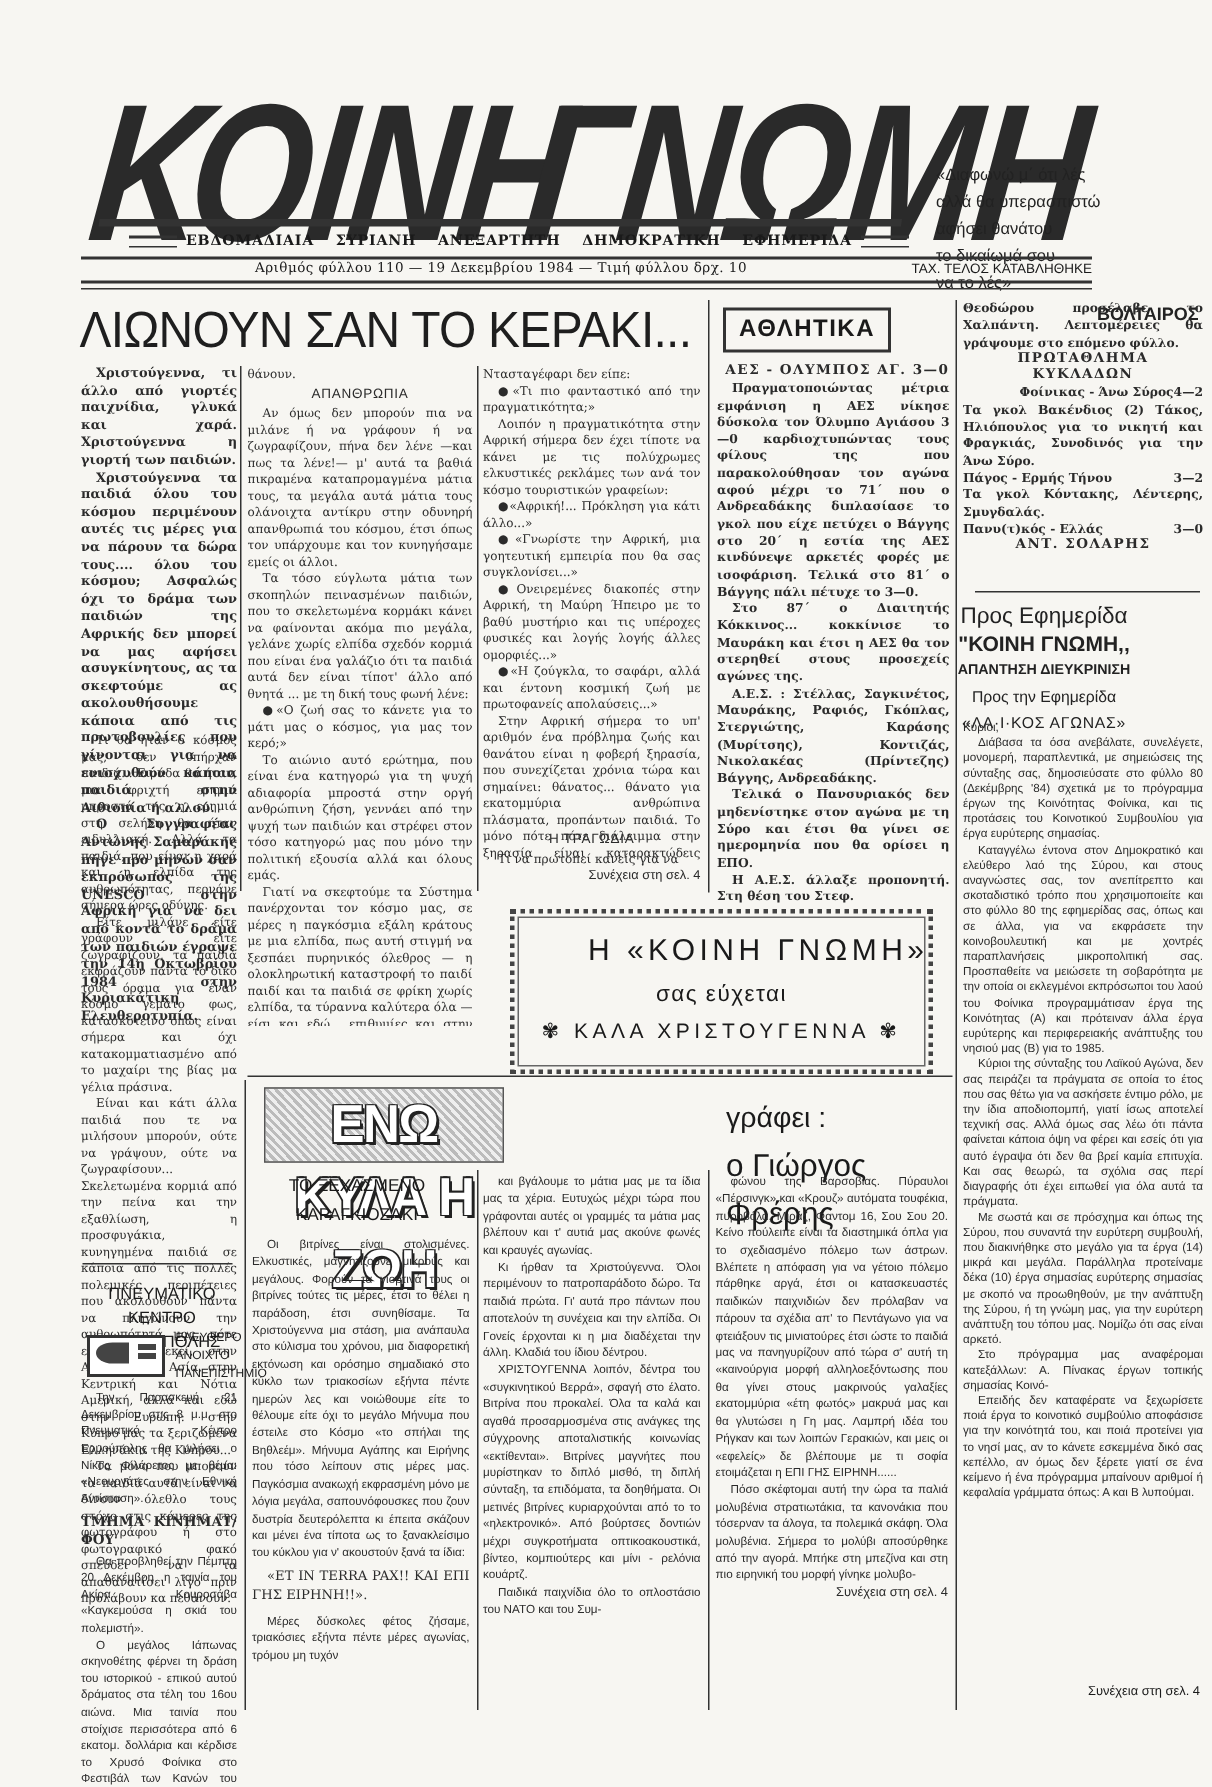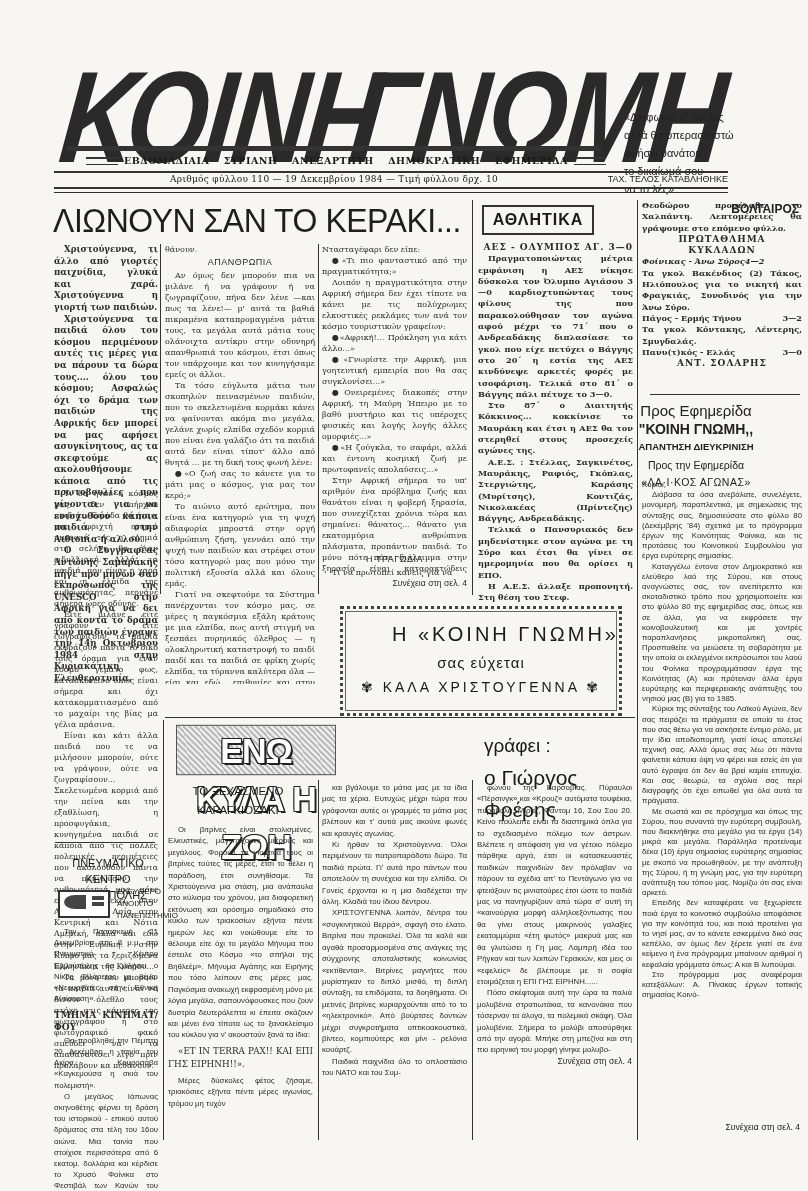--- a/index.html
+++ b/index.html
@@ -128,21 +128,21 @@
   <p>Στο 87΄ ο Διαιτητής Κόκκινος... κοκκίνισε το Μαυράκη και έτσι η ΑΕΣ θα τον στερηθεί στους προσεχείς αγώνες της.</p>
   <p>Α.Ε.Σ. : Στέλλας, Σαγκινέτος, Μαυράκης, Ραφιός, Γκόπλας, Στεργιώτης, Καράσης (Μυρίτσης), Κοντιζάς, Νικολακέας (Πρίντεζης) Βάγγης, Ανδρεαδάκης.</p>
   <p>Τελικά ο Πανσυριακός δεν μηδενίστηκε στον αγώνα με τη Σύρο και έτσι θα γίνει σε ημερομηνία που θα ορίσει η ΕΠΟ.</p>
   <p>Η Α.Ε.Σ. άλλαξε προπονητή. Στη θέση του Στεφ.</p>
 </div>
 
 <div class="abs col bold" style="left:642px;top:200px;width:160px;font-size:8.2px;line-height:11.3px;">
   <p style="text-indent:0">Θεοδώρου προσέλαβε το Χαλπάντη. Λεπτομέρειες θα γράψουμε στο επόμενο φύλλο.</p>
   <div class="sec-title">ΠΡΩΤΑΘΛΗΜΑ</div>
   <div class="sec-title">ΚΥΚΛΑΔΩΝ</div>
-  <div style="display:flex;justify-content:flex-start;font-style:italic;">
+  <div style="display:flex;justify-content:flex-end;">
       <span>Φοίνικας - Άνω Σύρος</span>
       <span>4—2</span>
     </div>
   <div>Τα γκολ Βακένδιος (2) Τάκος, Ηλιόπουλος για το νικητή και Φραγκιάς, Συνοδινός για την Άνω Σύρο.</div>
   <div style="display:flex;justify-content:space-between;">
       <span>Πάγος - Ερμής Τήνου</span>
       <span>3—2</span>
     </div>
   <div>Τα γκολ Κόντακης, Λέντερης, Σμυγδαλάς.</div>
   <div style="display:flex;justify-content:space-between;">
@@ -159,22 +159,22 @@
   <div style="font-size:9.5px;font-weight:bold;line-height:14px;margin-top:2px;">ΑΠΑΝΤΗΣΗ ΔΙΕΥΚΡΙΝΙΣΗ</div>
   <div style="font-size:10.5px;line-height:18px;margin-top:2px;">Προς την Εφημερίδα</div>
   <div style="font-size:10.5px;line-height:16px;letter-spacing:0.5px;">«ΛΑ·Ι·ΚΟΣ ΑΓΩΝΑΣ»</div>
 </div>
 <div class="abs col" style="left:642px;top:480px;width:160px;font-family:'Liberation Sans',sans-serif;font-size:7.8px;line-height:10.2px;height:640px;overflow:hidden;">
   <div>Κύριοι,</div>
   <p>Διάβασα τα όσα ανεβάλατε, συνελέγετε, μονομερή, παραπλεντικά, με σημειώσεις της σύνταξης σας, δημοσιεύσατε στο φύλλο 80 (Δεκέμβρης '84) σχετικά με το πρόγραμμα έργων της Κοινότητας Φοίνικα, και τις προτάσεις του Κοινοτικού Συμβουλίου για έργα ευρύτερης σημασίας.</p>
   <p>Καταγγέλω έντονα στον Δημοκρατικό και ελεύθερο λαό της Σύρου, και στους αναγνώστες σας, τον ανεπίτρεπτο και σκοταδιστικό τρόπο που χρησιμοποιείτε και στο φύλλο 80 της εφημερίδας σας, όπως και σε άλλα, για να εκφράσετε την κοινοβουλευτική και με χοντρές παραπλανήσεις μικροπολιτική σας. Προσπαθείτε να μειώσετε τη σοβαρότητα με την οποία οι εκλεγμένοι εκπρόσωποι του λαού του Φοίνικα προγραμμάτισαν έργα της Κοινότητας (Α) και πρότειναν άλλα έργα ευρύτερης και περιφερειακής ανάπτυξης του νησιού μας (Β) για το 1985.</p>
   <p>Κύριοι της σύνταξης του Λαϊκού Αγώνα, δεν σας πειράζει τα πράγματα σε οποία το έτος που σας θέτω για να ασκήσετε έντιμο ρόλο, με την ίδια αποδιοπομπή, γιατί ίσως αποτελεί τεχνική σας. Αλλά όμως σας λέω ότι πάντα φαίνεται κάποια όψη να φέρει και εσείς ότι για αυτό έγραψα ότι δεν θα βρεί καμία επιτυχία. Και σας θεωρώ, τα σχόλια σας περί διαγραφής ότι έχει ειπωθεί για όλα αυτά τα πράγματα.</p>
   <p>Με σωστά και σε πρόσχημα και όπως της Σύρου, που συναντά την ευρύτερη συμβουλή, που διακινήθηκε στο μεγάλο για τα έργα (14) μικρά και μεγάλα. Παράλληλα προτείναμε δέκα (10) έργα σημασίας ευρύτερης σημασίας με σκοπό να προωθηθούν, με την ανάπτυξη της Σύρου, ή τη γνώμη μας, για την ευρύτερη ανάπτυξη του τόπου μας. Νομίζω ότι σας είναι αρκετό.</p>
+  <p>Στο πρόγραμμα μας αναφέρομαι κατεξάλλων: Α. Πίνακας έργων τοπικής σημασίας Κοινό-</p>
   <p>Επειδής δεν καταφέρατε να ξεχωρίσετε ποιά έργα το κοινοτικό συμβούλιο αποφάσισε για την κοινότητά του, και ποιά προτείνει για το νησί μας, αν το κάνετε εσκεμμένα δικό σας κεπέλλο, αν όμως δεν ξέρετε γιατί σε ένα κείμενο ή ένα πρόγραμμα μπαίνουν αριθμοί ή κεφαλαία γράμματα όπως: Α και Β λυπούμαι.</p>
-  <p>Στο πρόγραμμα μας αναφέρομαι κατεξάλλων: Α. Πίνακας έργων τοπικής σημασίας Κοινό-</p>
 </div>
 <div class="abs continue" style="left:642px;top:1122px;width:158px;"><span>Συνέχεια στη σελ. 4</span></div>
 
 <div class="abs xmas-box">
   <div class="l1">Η «ΚΟΙΝΗ ΓΝΩΜΗ»</div>
   <div class="l2">σας εύχεται</div>
   <div class="l3">
     <span>✾</span>
     <span>ΚΑΛΑ ΧΡΙΣΤΟΥΓΕΝΝΑ</span>
     <span>✾</span>

